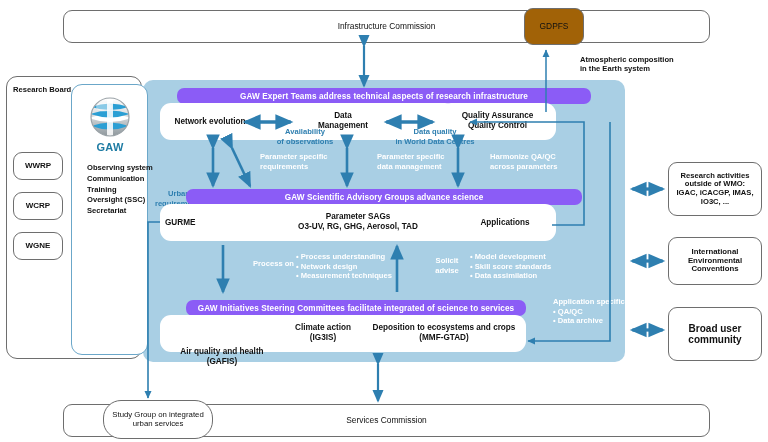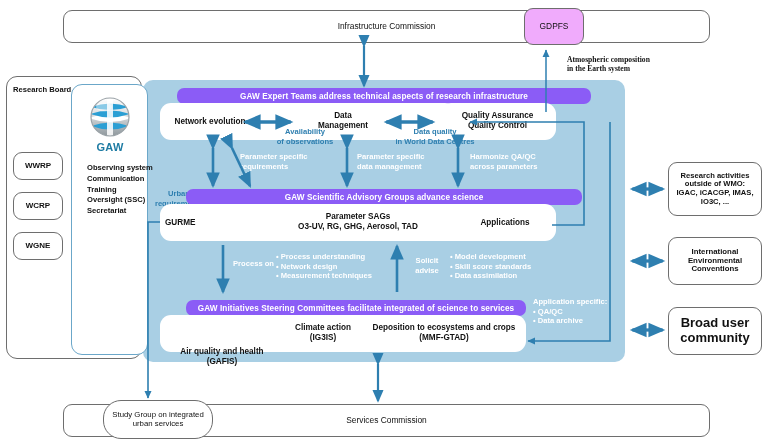--- a/index.html
+++ b/index.html
@@ -23,21 +23,21 @@
 
   
   .band{position:absolute;background:#fff;border-radius:11px;}
 
   .cell{position:absolute;text-align:center;font-size:8.2px;font-weight:700;
         color:#111;line-height:1.22;}
 
   
   .bl{position:absolute;color:#2e7fb0;font-size:7.6px;font-weight:700;
       line-height:1.26;}
-  .bl.wh{color:#ffffff;}
+  .bl.wh{color:#ffffff;padding-left:20px;}
 
   
   .lbl{position:absolute;font-size:7.6px;font-weight:700;line-height:1.25;color:#111;}
 
   svg.ov{position:absolute;left:0;top:0;width:768px;height:442px;overflow:visible;}
   svg.ov.over{z-index:5;pointer-events:none;}
   .z2{z-index:2;}
   .z3{z-index:3;}
   .z4{z-index:4;}
 
@@ -49,25 +49,25 @@
            font-weight:700;line-height:1.42;color:#111;}
 </style>
 </head>
 <body>
 
 <div id="stage">
 
   <div class="obox" style="left:63px;top:10px;width:647px;height:33px;">
     <span style="font-size:8.4px;">Infrastructure Commission</span>
   </div>
-  <div class="obox" style="left:524px;top:8px;width:60px;height:37px;background:#f0abfc;z-index:3;">
+  <div class="obox" style="left:524px;top:8px;width:60px;height:37px;background:#a16207;z-index:3;">
     <span style="font-size:8.4px;">GDPFS</span>
   </div>
 
-  <div class="lbl" style="left:567px;top:55px;width:120px;font-family:Liberation Serif, serif;">
+  <div class="lbl" style="left:580px;top:55px;width:120px;">
     <div>Atmospheric composition</div>
     <div>in the Earth system</div>
   </div>
 
   <div class="obox" style="left:6px;top:76px;width:136px;height:283px;border-radius:11px;
               align-items:flex-start;justify-content:flex-start;"></div>
   <div class="lbl" style="left:13px;top:85px;width:120px;text-align:left;">Research Board</div>
 
   <div class="obox" style="left:13px;top:152px;width:50px;height:28px;">
     <span style="font-size:8px;font-weight:700;">WWRP</span>
@@ -223,21 +223,21 @@
     <div>Research activities</div>
     <div>outside of  WMO:</div>
     <div>IGAC, iCACGP, IMAS,</div>
     <div>IO3C, ...</div>
   </div>
   <div class="obox" style="left:668px;top:237px;width:94px;height:48px;flex-direction:column;font-size:7.8px;font-weight:700;">
     <div>International</div>
     <div>Environmental</div>
     <div>Conventions</div>
   </div>
-  <div class="obox" style="left:668px;top:307px;width:94px;height:48px;flex-direction:column;font-size:13px;font-weight:700;">
+  <div class="obox" style="left:668px;top:307px;width:94px;height:54px;flex-direction:column;font-size:10px;font-weight:700;">
     <div>Broad user</div>
     <div>community</div>
   </div>
 
   <div class="obox" style="left:63px;top:404px;width:647px;height:33px;">
     <span style="font-size:8.4px;">Services Commission</span>
   </div>
   <div class="obox z3" style="left:103px;top:400px;width:110px;height:39px;flex-direction:column;font-size:7.8px;border-radius:18px;">
     <div>Study Group on integrated</div>
     <div>urban services</div>

